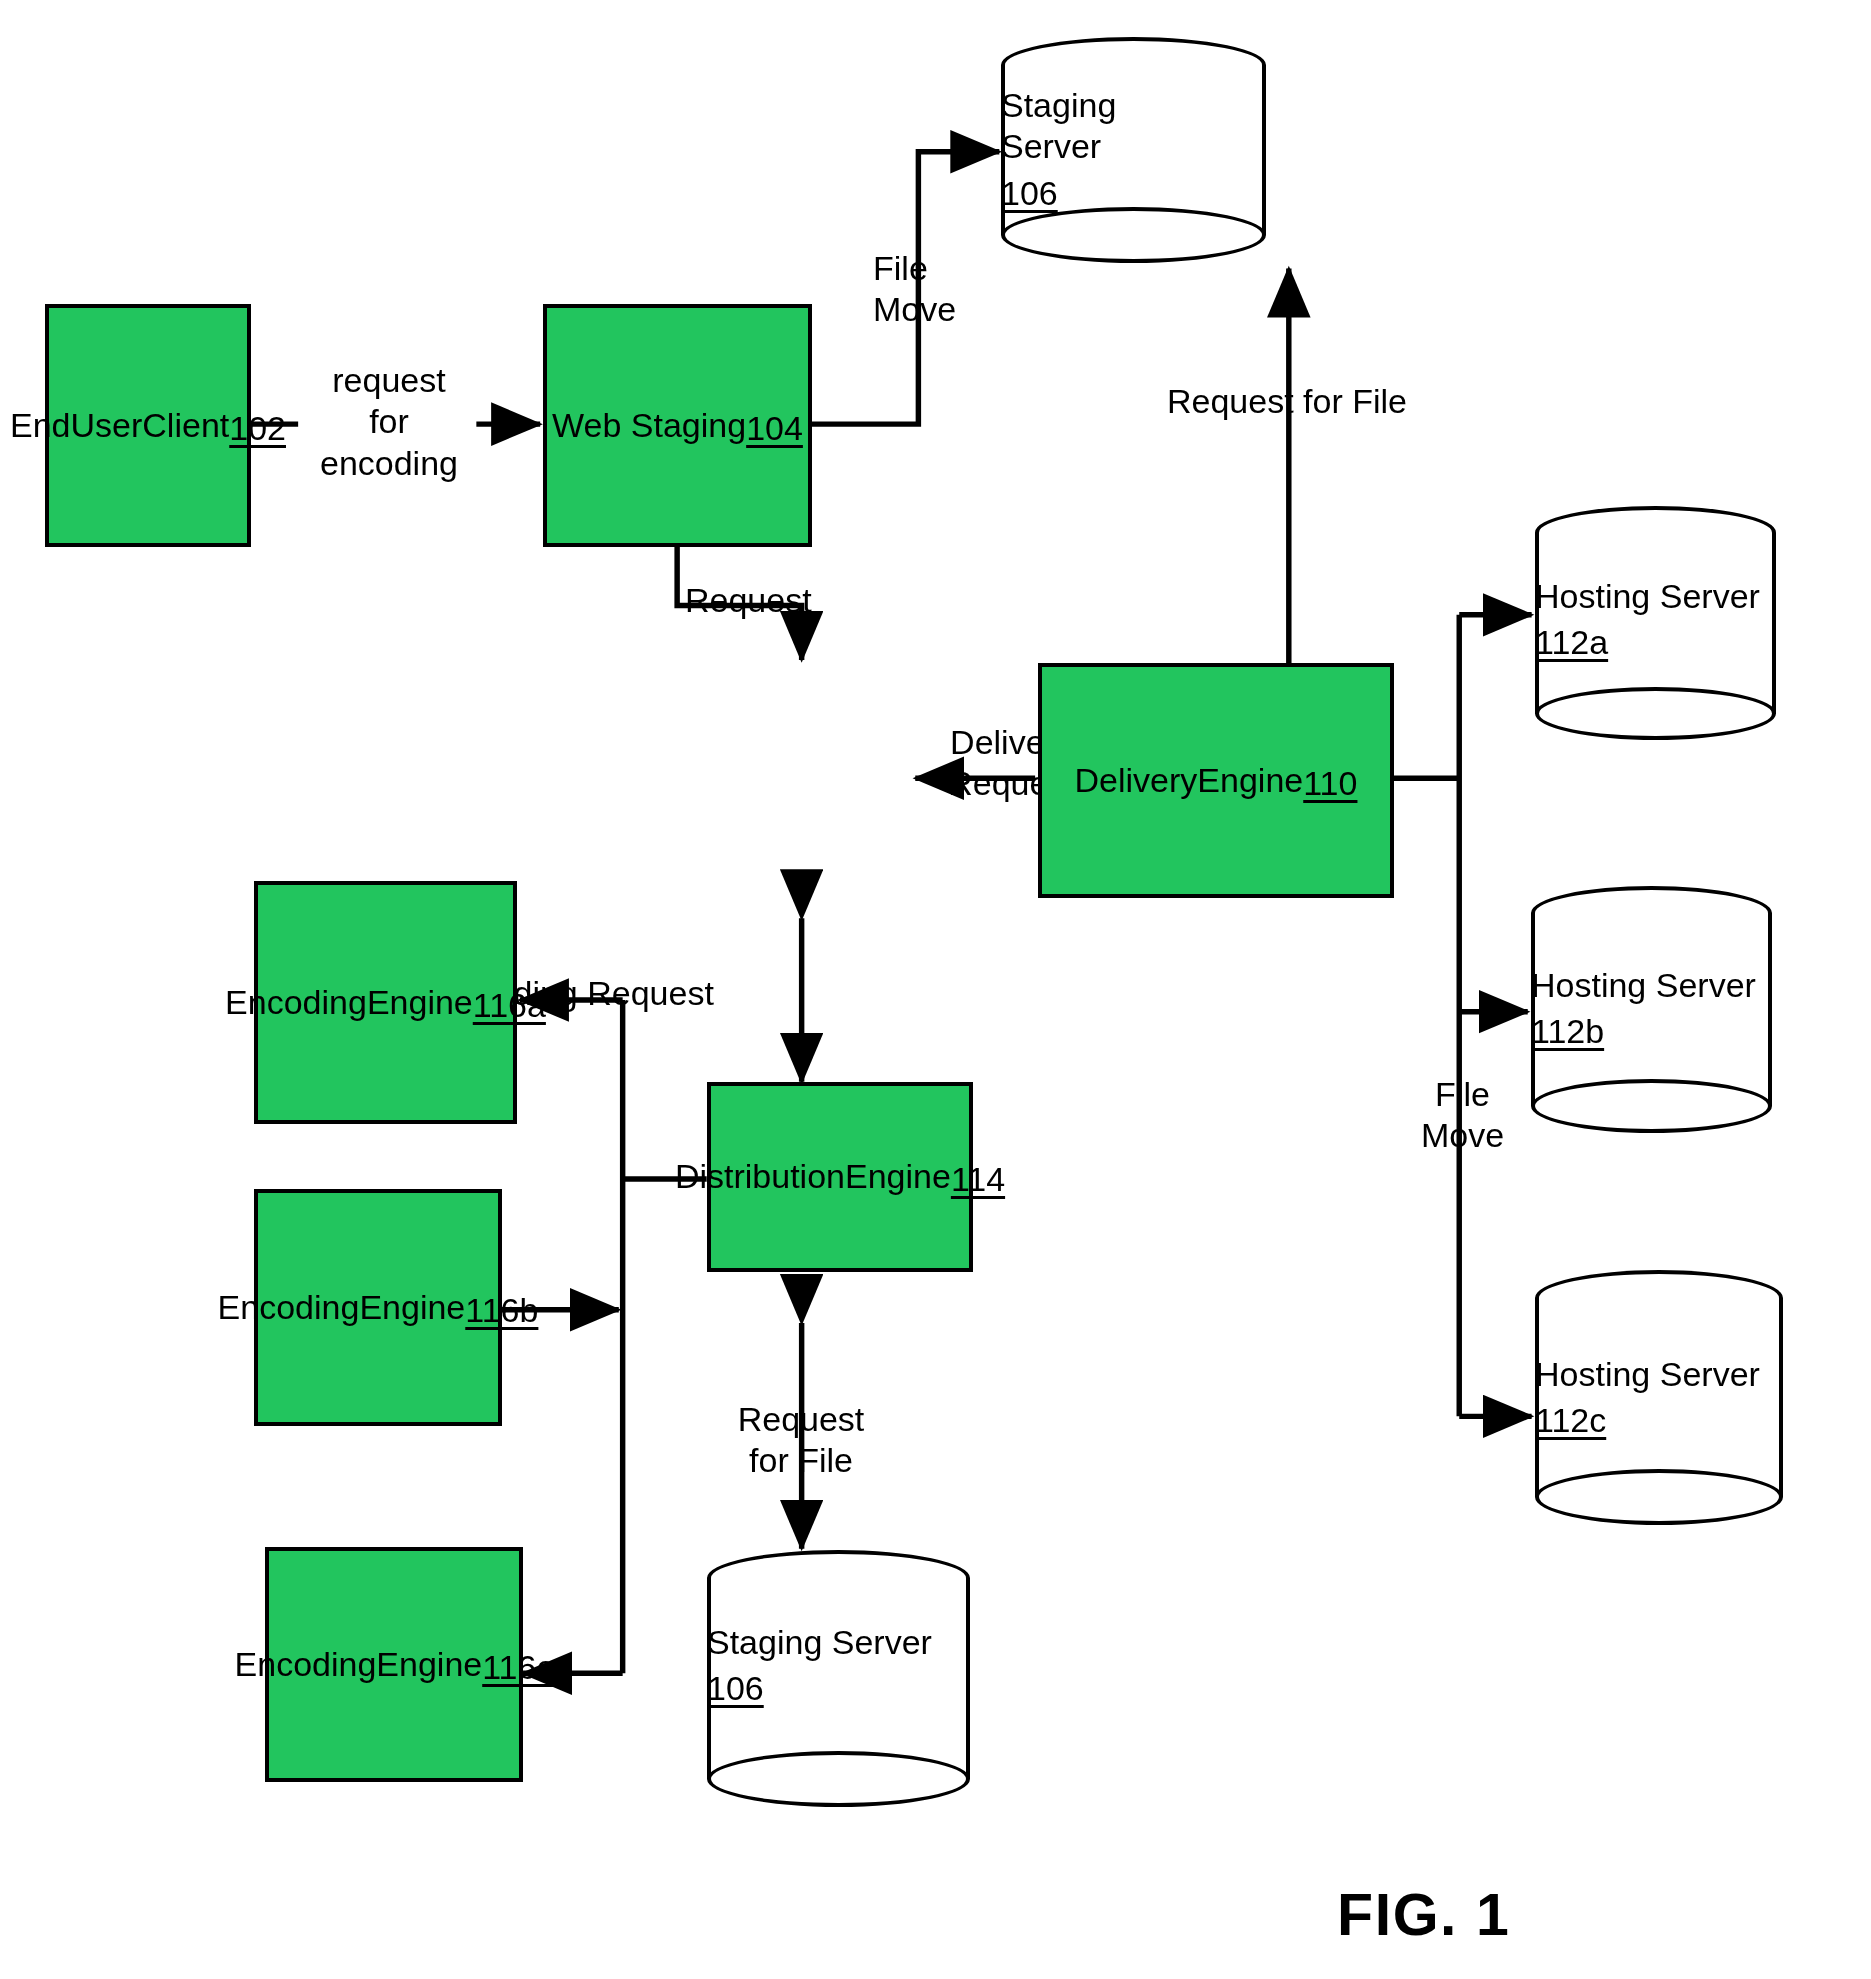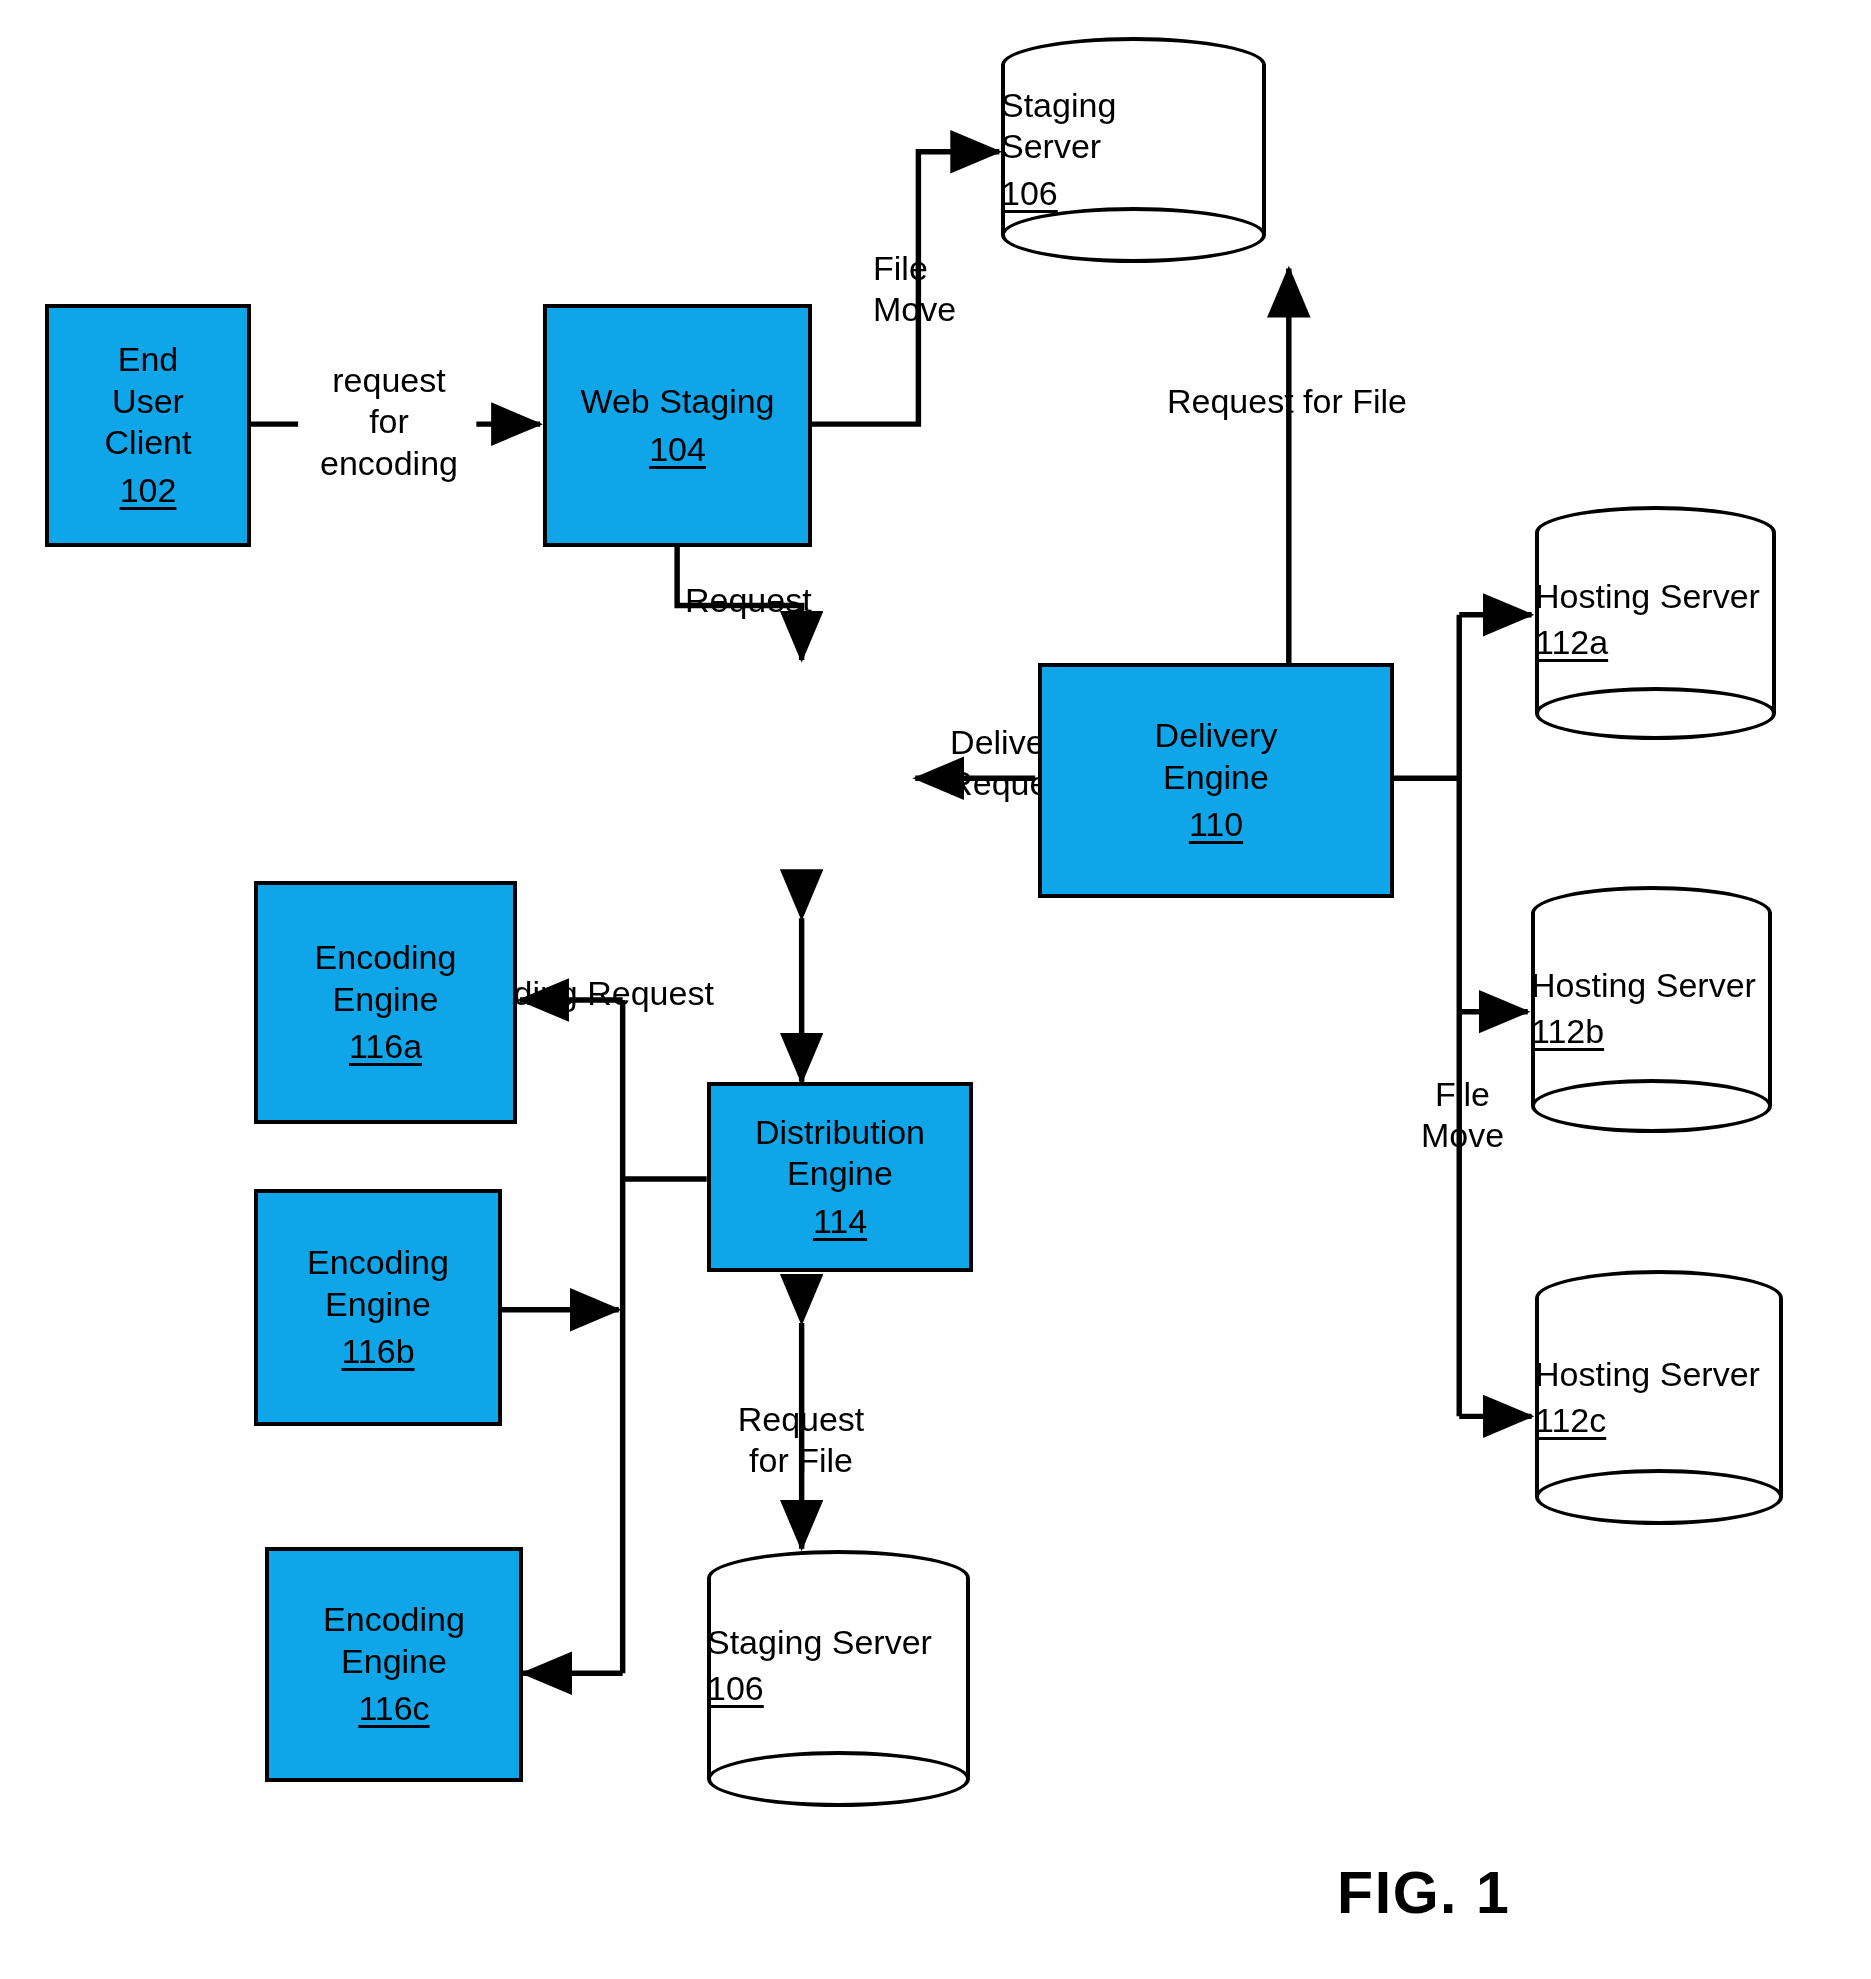--- a/index.html
+++ b/index.html
@@ -14,24 +14,24 @@
     height: 1979px;
     background: #ffffff;
     font-family: "Liberation Sans", sans-serif;
     color: #000000;
     overflow: hidden;
   }
   
   .node-box {
     position: absolute;
     border: 4.7px solid #000;
-    background: #0ea5e9;
+    background: #22c55e;
     box-sizing: border-box;
     display: flex;
-    flex-direction: column;
+    flex-direction: row;
     align-items: center;
     justify-content: center;
     text-align: center;
     line-height: 1.22;
     font-size: 34px;
   }
   .node-box .ln { display: block; white-space: nowrap; }
   .node-box .ref {
     display: block;
     text-decoration: underline;
@@ -86,20 +86,21 @@
     background: transparent;
   }
   .edge-label.left { text-align: left; }
   
   .fig-caption {
     position: absolute;
     font-size: 59px;
     font-weight: bold;
     letter-spacing: 1.6px;
     white-space: nowrap;
+    margin-top: 22px;
   }
   
   #wires {
     position: absolute;
     left: 0; top: 0;
     width: 1871px;
     height: 1979px;
     pointer-events: none;
   }
 </style>

